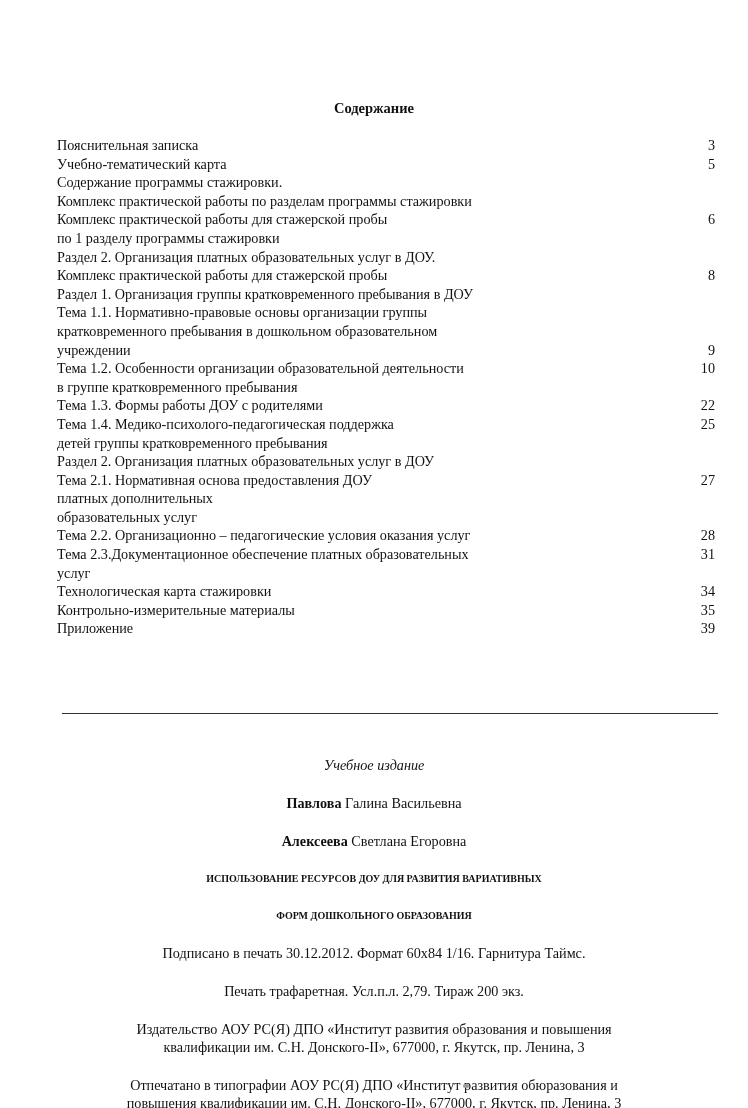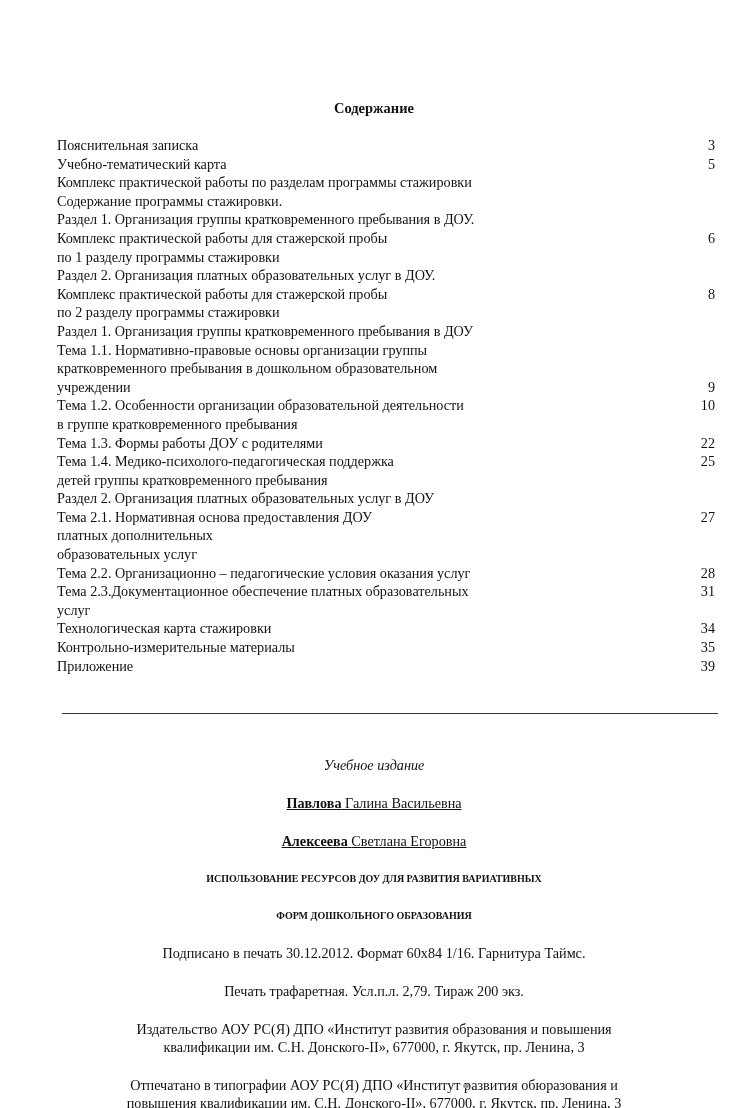--- a/index.html
+++ b/index.html
@@ -25,21 +25,21 @@
   .divider {
     position: absolute; top: 677px; left: 62px; width: 656px;
     border-top: 1.5px solid #333;
   }
   .imprint {
     position: absolute; top: 720px; left: 0; width: 748px; text-align: center;
     font-size: 14.2px;
   }
   .imp-line { line-height: 18px; }
   .imp-italic { font-style: italic; margin-bottom: 20px; }
-  .imp-author { margin-bottom: 20px; text-decoration: underline; }
+  .imp-author { margin-bottom: 20px; }
   .imp-author b { font-weight: bold; }
   .imp-title { font-weight: bold; font-size: 10px; margin-bottom: 19px; }
   .imp-info { margin-bottom: 20px; }
   .imp-block { margin-bottom: 20px; }
   .speck { position: absolute; width: 6px; height: 4px; background: #999; border-radius: 2px; }
 </style>
 </head>
 <body>
 
 <div class="page">
@@ -48,50 +48,42 @@
   <div class="toc" id="toc">
       <div class="toc-row">
         <span class="toc-text">Пояснительная записка</span>
         <span class="toc-page">3</span>
       </div>
       <div class="toc-row">
         <span class="toc-text">Учебно-тематический карта</span>
         <span class="toc-page">5</span>
       </div>
       <div class="toc-row">
-        <span class="toc-text">Комплекс практической работы по разделам программы стажировки</span>
-        <span class="toc-page"></span>
-      </div>
-      <div class="toc-row">
         <span class="toc-text">Содержание программы стажировки.</span>
         <span class="toc-page"></span>
       </div>
       <div class="toc-row">
-        <span class="toc-text">Раздел 1. Организация группы кратковременного пребывания в ДОУ.</span>
+        <span class="toc-text">Комплекс практической работы по разделам программы стажировки</span>
         <span class="toc-page"></span>
       </div>
       <div class="toc-row">
         <span class="toc-text">Комплекс практической работы для стажерской пробы</span>
         <span class="toc-page">6</span>
       </div>
       <div class="toc-row">
         <span class="toc-text">по 1 разделу программы стажировки</span>
         <span class="toc-page"></span>
       </div>
       <div class="toc-row">
         <span class="toc-text">Раздел 2. Организация платных образовательных услуг в ДОУ.</span>
         <span class="toc-page"></span>
       </div>
       <div class="toc-row">
         <span class="toc-text">Комплекс практической работы для стажерской пробы</span>
         <span class="toc-page">8</span>
-      </div>
-      <div class="toc-row">
-        <span class="toc-text">по 2 разделу программы стажировки</span>
-        <span class="toc-page"></span>
       </div>
       <div class="toc-row">
         <span class="toc-text">Раздел 1. Организация группы кратковременного пребывания в ДОУ</span>
         <span class="toc-page"></span>
       </div>
       <div class="toc-row">
         <span class="toc-text">Тема 1.1. Нормативно-правовые основы организации группы</span>
         <span class="toc-page"></span>
       </div>
       <div class="toc-row">

